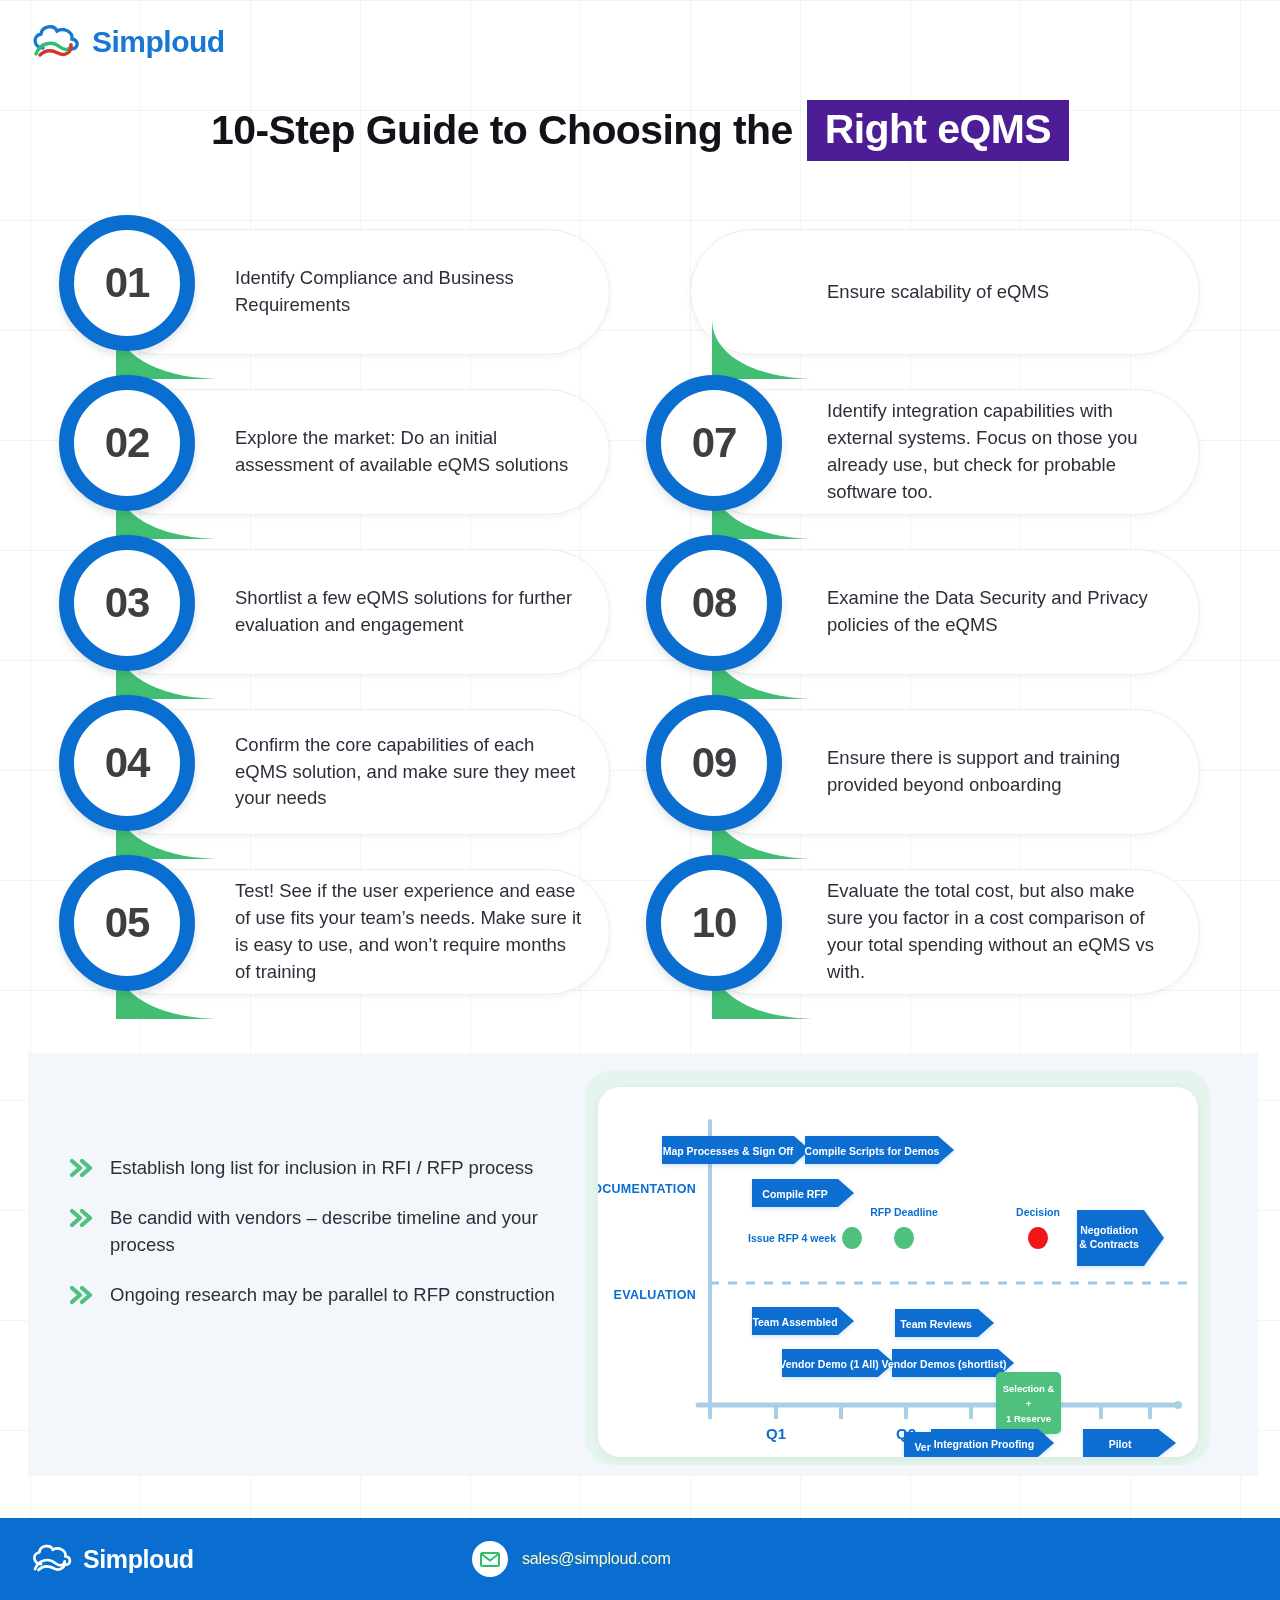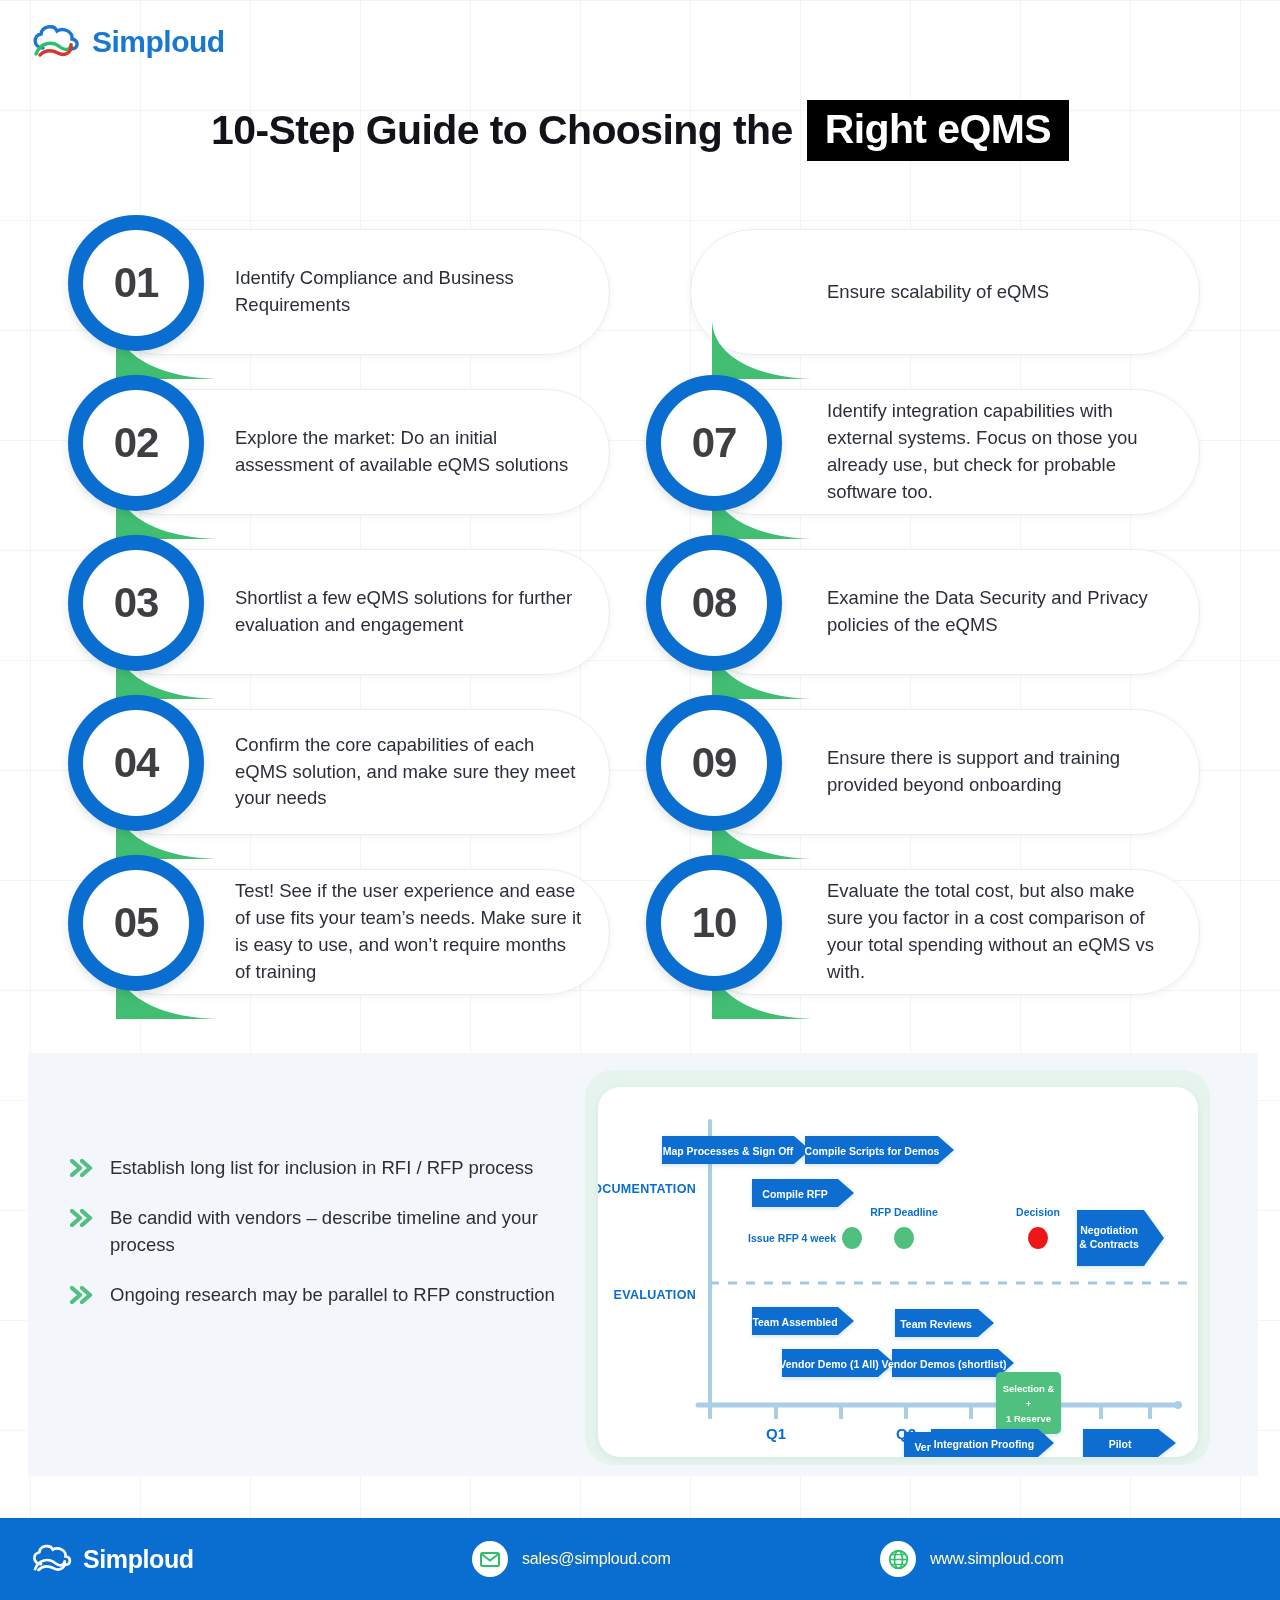--- a/index.html
+++ b/index.html
@@ -30,21 +30,21 @@
   .title-wrap {
     position: absolute; left: 0; right: 0; top: 100px;
     text-align: center;
   }
   .title-line {
     display: inline-flex; align-items: center; gap: 0;
     font-size: 41px; font-weight: 700; color: #111318; letter-spacing: -0.6px;
   }
   .title-pre { padding-right: 14px; }
   .title-hl {
-    background: #000000; color: #ffffff; padding: 8px 18px 10px 18px;
+    background: #4c1d95; color: #ffffff; padding: 8px 18px 10px 18px;
     display: inline-block; line-height: 1.05;
   }
 
   
   .steps { position: absolute; left: 0; top: 215px; width: 1280px; }
   .step-row { position: relative; height: 160px; }
   .card {
     position: absolute; top: 14px; height: 126px;
     background: #ffffff; border: 1px solid #ECEDEF;
     border-radius: 63px;
@@ -68,21 +68,21 @@
   
   .num-circle {
     position: absolute; top: 0px; width: 136px; height: 136px;
     border-radius: 50%; background: #ffffff;
     border: 15px solid #0A6DD0;
     display: flex; align-items: center; justify-content: center;
     font-size: 42px; font-weight: 700; color: #3F3F43; letter-spacing: -1px;
     box-shadow: 0 4px 9px rgba(30,40,60,0.14);
     z-index: 3;
   }
-  .num-circle.left  { left: 68px; }
+  .num-circle.left  { left: 59px; }
   .num-circle.right { left: 646px; }
 
   
   .bottom-panel {
     position: absolute; left: 28px; top: 1053px; width: 1230px; height: 423px;
     background: #F3F6FB;
   }
   .research-title {
     position: absolute; left: 70px; top: 1143px;
     font-size: 26px; font-weight: 700; color: #101319; letter-spacing: -0.3px;
@@ -384,27 +384,15 @@
     <div class="footer-item email">
       <span class="fi-badge">
         <svg width="20" height="15" viewBox="0 0 20 15">
           <rect x="1" y="1" width="18" height="13" rx="1.5" fill="none" stroke="#2FBE6B" stroke-width="2"></rect>
           <path d="M1.5 2 L10 8.5 L18.5 2" fill="none" stroke="#2FBE6B" stroke-width="2"></path>
         </svg>
       </span>
       <span class="fi-label">sales@simploud.com</span>
     </div>
 
-    <div class="footer-item web">
-      <span class="fi-badge">
-        <svg width="21" height="21" viewBox="0 0 22 22">
-          <circle cx="11" cy="11" r="9.2" fill="none" stroke="#2FBE6B" stroke-width="2"></circle>
-          <ellipse cx="11" cy="11" rx="4.2" ry="9.2" fill="none" stroke="#2FBE6B" stroke-width="1.7"></ellipse>
-          <line x1="1.9" y1="11" x2="20.1" y2="11" stroke="#2FBE6B" stroke-width="1.7"></line>
-          <line x1="3.6" y1="5.8" x2="18.4" y2="5.8" stroke="#2FBE6B" stroke-width="1.5"></line>
-          <line x1="3.6" y1="16.2" x2="18.4" y2="16.2" stroke="#2FBE6B" stroke-width="1.5"></line>
-        </svg>
-      </span>
-      <span class="fi-label">www.simploud.com</span>
-    </div>
   </div>
 
 </div>
 
 </body></html>

